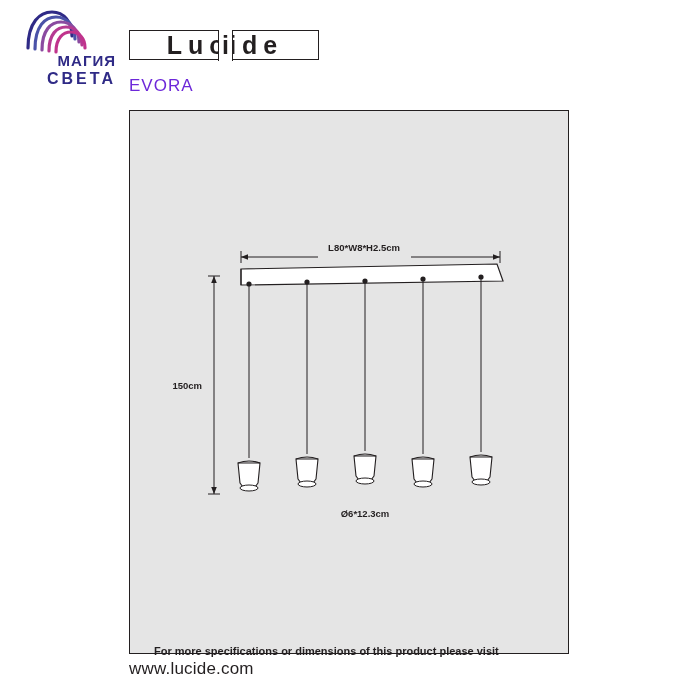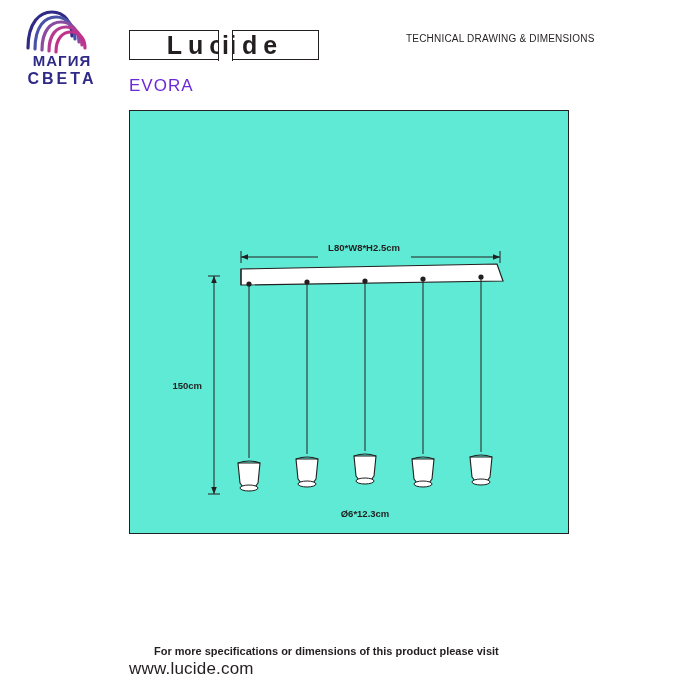--- a/index.html
+++ b/index.html
@@ -36,21 +36,21 @@
     left: 14px;
     top: 0px;
     width: 80px;
     height: 46px;
   }
   .brand-text {
     position: absolute;
     left: 0;
     top: 44px;
     width: 108px;
-    text-align: center;
+    text-align: right;
     font-size: 15px;
     font-weight: bold;
     letter-spacing: 1px;
     color: #2f2a86;
     line-height: 17px;
   }
   .brand-text .sub {
     display: block;
     font-size: 16px;
     letter-spacing: 3px;
@@ -142,24 +142,24 @@
     line-height: 13px;
     color: #231f20;
   }
 
   
   .frame {
     position: absolute;
     left: 129px;
     top: 110px;
     width: 440px;
-    height: 424px;
+    height: 544px;
     border: 1px solid #231f20;
     box-sizing: border-box;
-    background: #5eead4;
+    background: #e5e5e5;
   }
 
   .drawing {
     position: absolute;
     left: 0; top: 0;
     width: 440px;
     height: 528px;
   }
 
   
@@ -213,21 +213,20 @@
   </div>
 
   <div class="lucide-logo">
     <div class="word">Lucide</div>
     <div class="notch"></div>
     <div class="notch-line-l"></div>
     <div class="notch-line-r"></div>
     <div class="iglyph">i</div>
   </div>
 
-  <div class="tech-note">TECHNICAL DRAWING &amp; DIMENSIONS</div>
 
   <div class="product-title">EVORA</div>
 
   <div class="frame">
     <svg class="drawing" viewBox="0 0 440 528" xmlns="http://www.w3.org/2000/svg">
       <g stroke="#231f20" fill="none" stroke-width="1">
 
         <line x1="111" y1="146" x2="188" y2="146"></line>
         <line x1="281" y1="146" x2="370" y2="146"></line>
 

